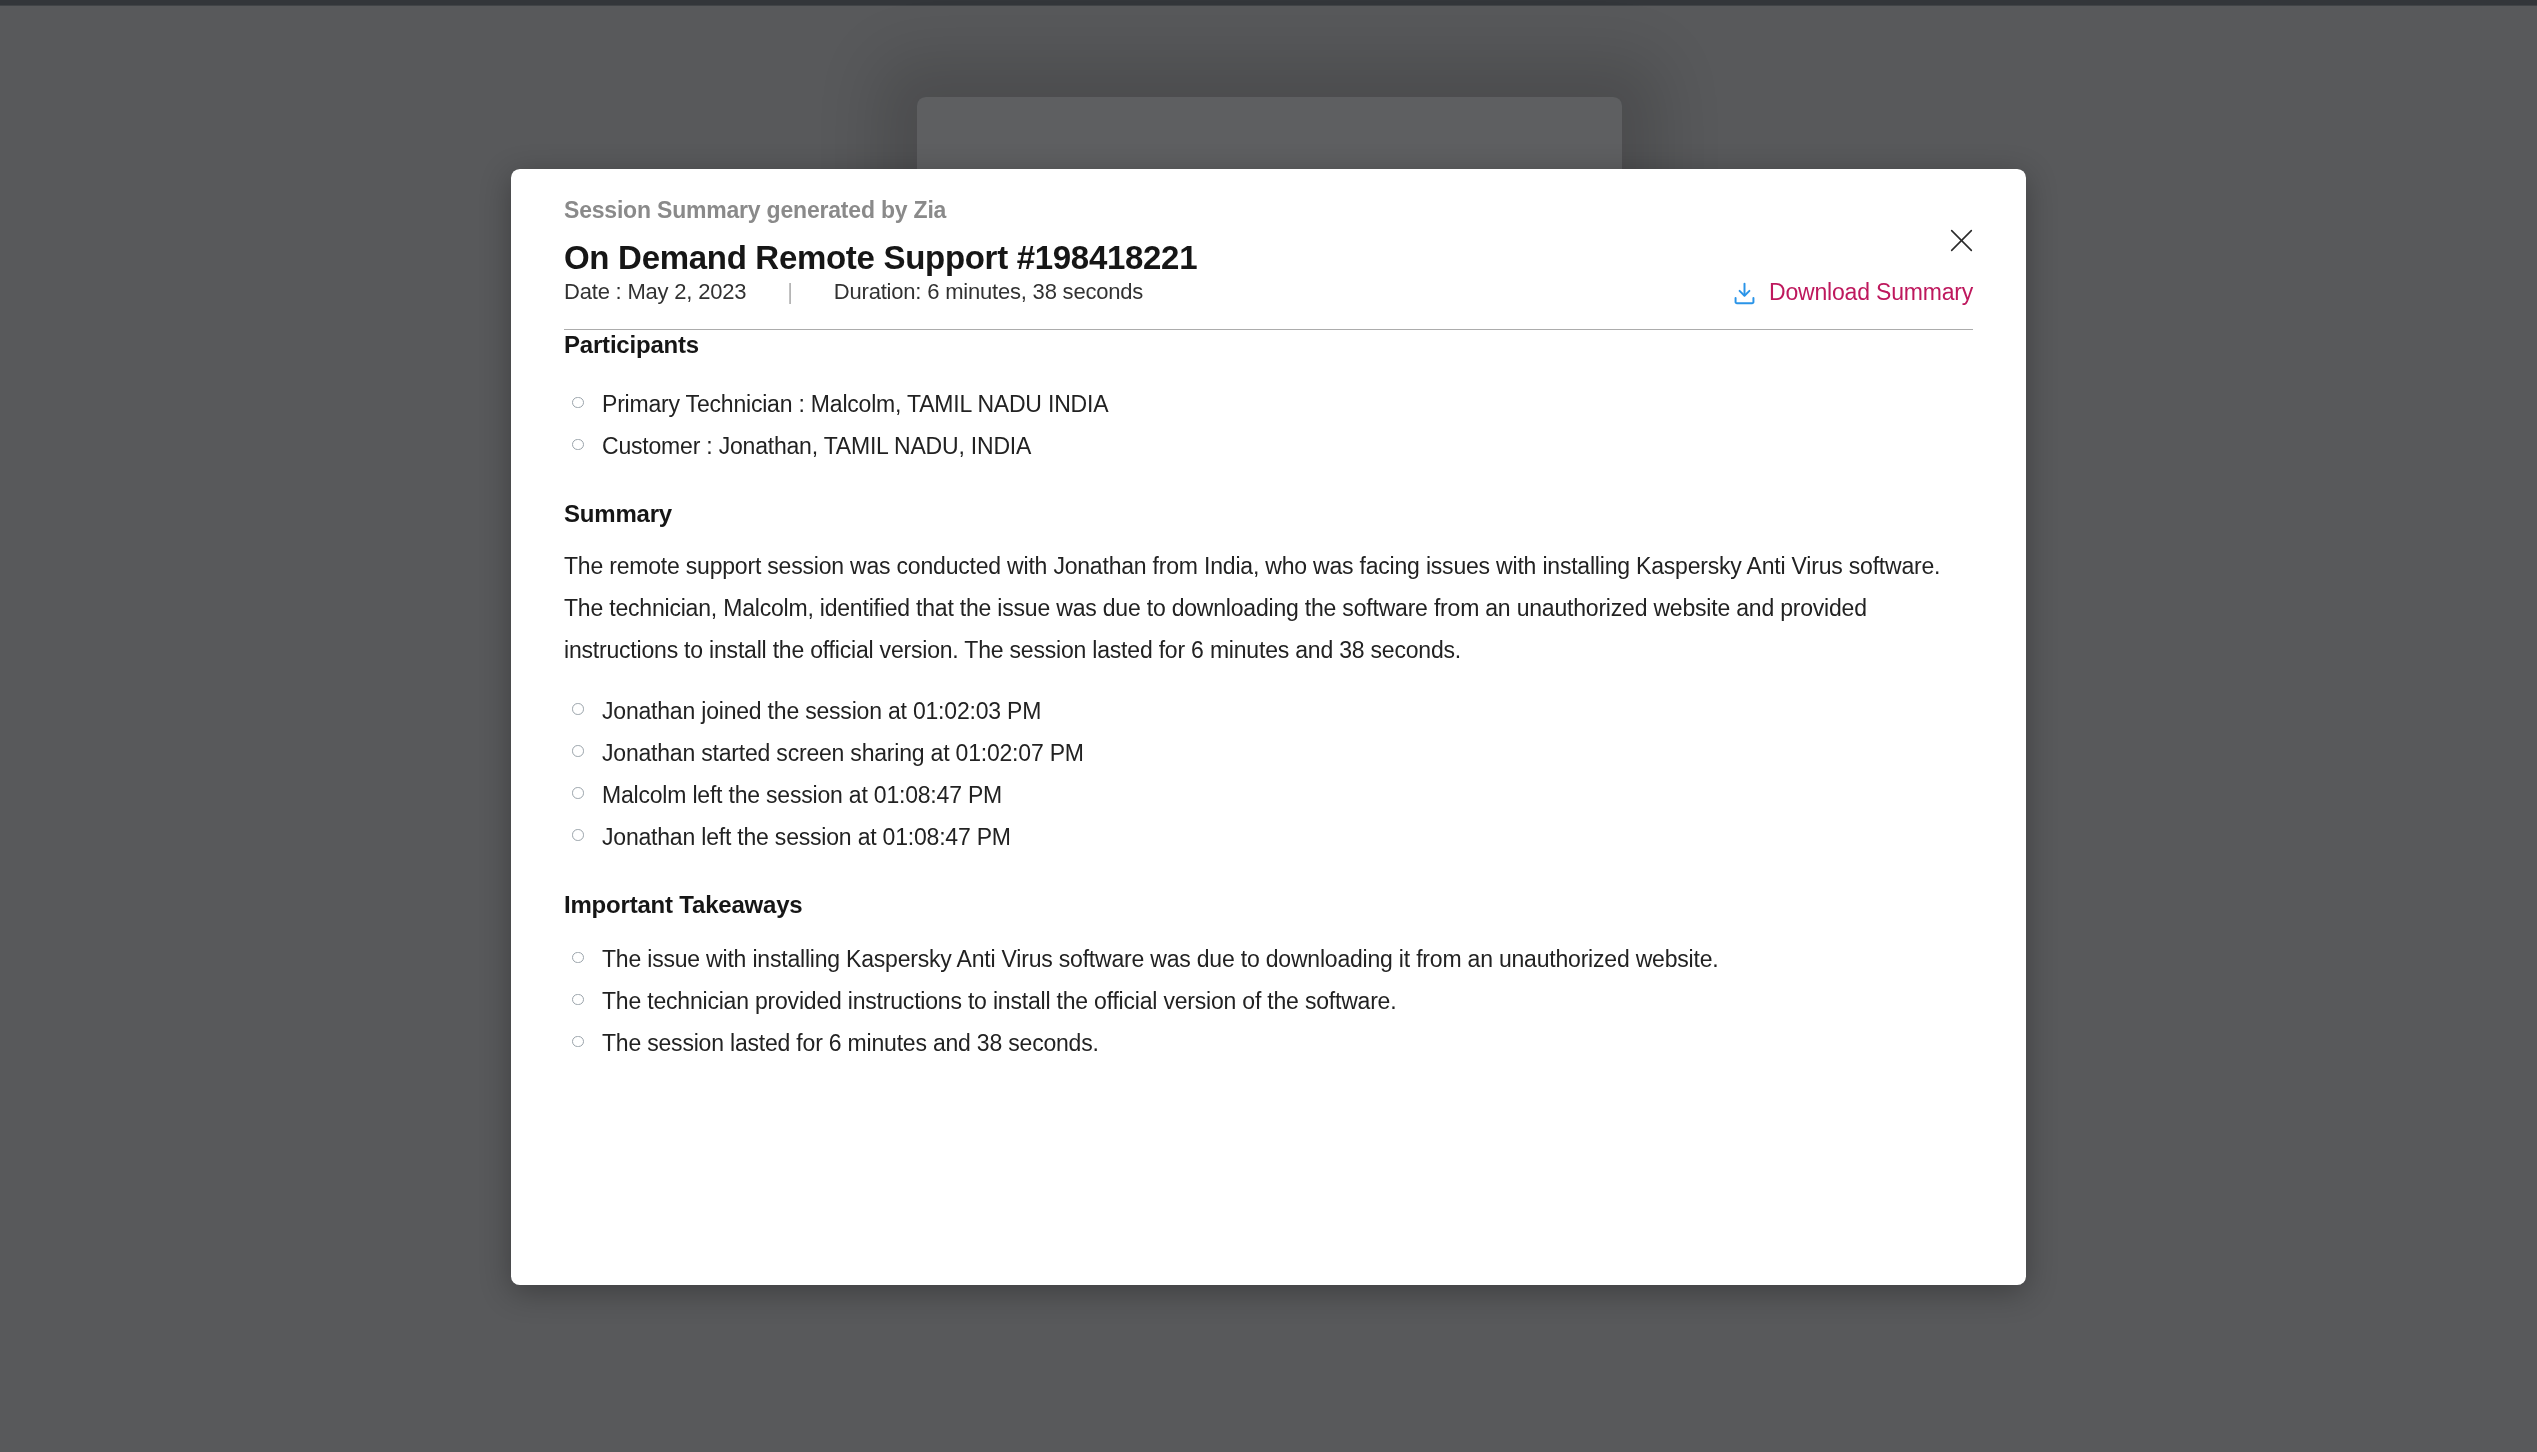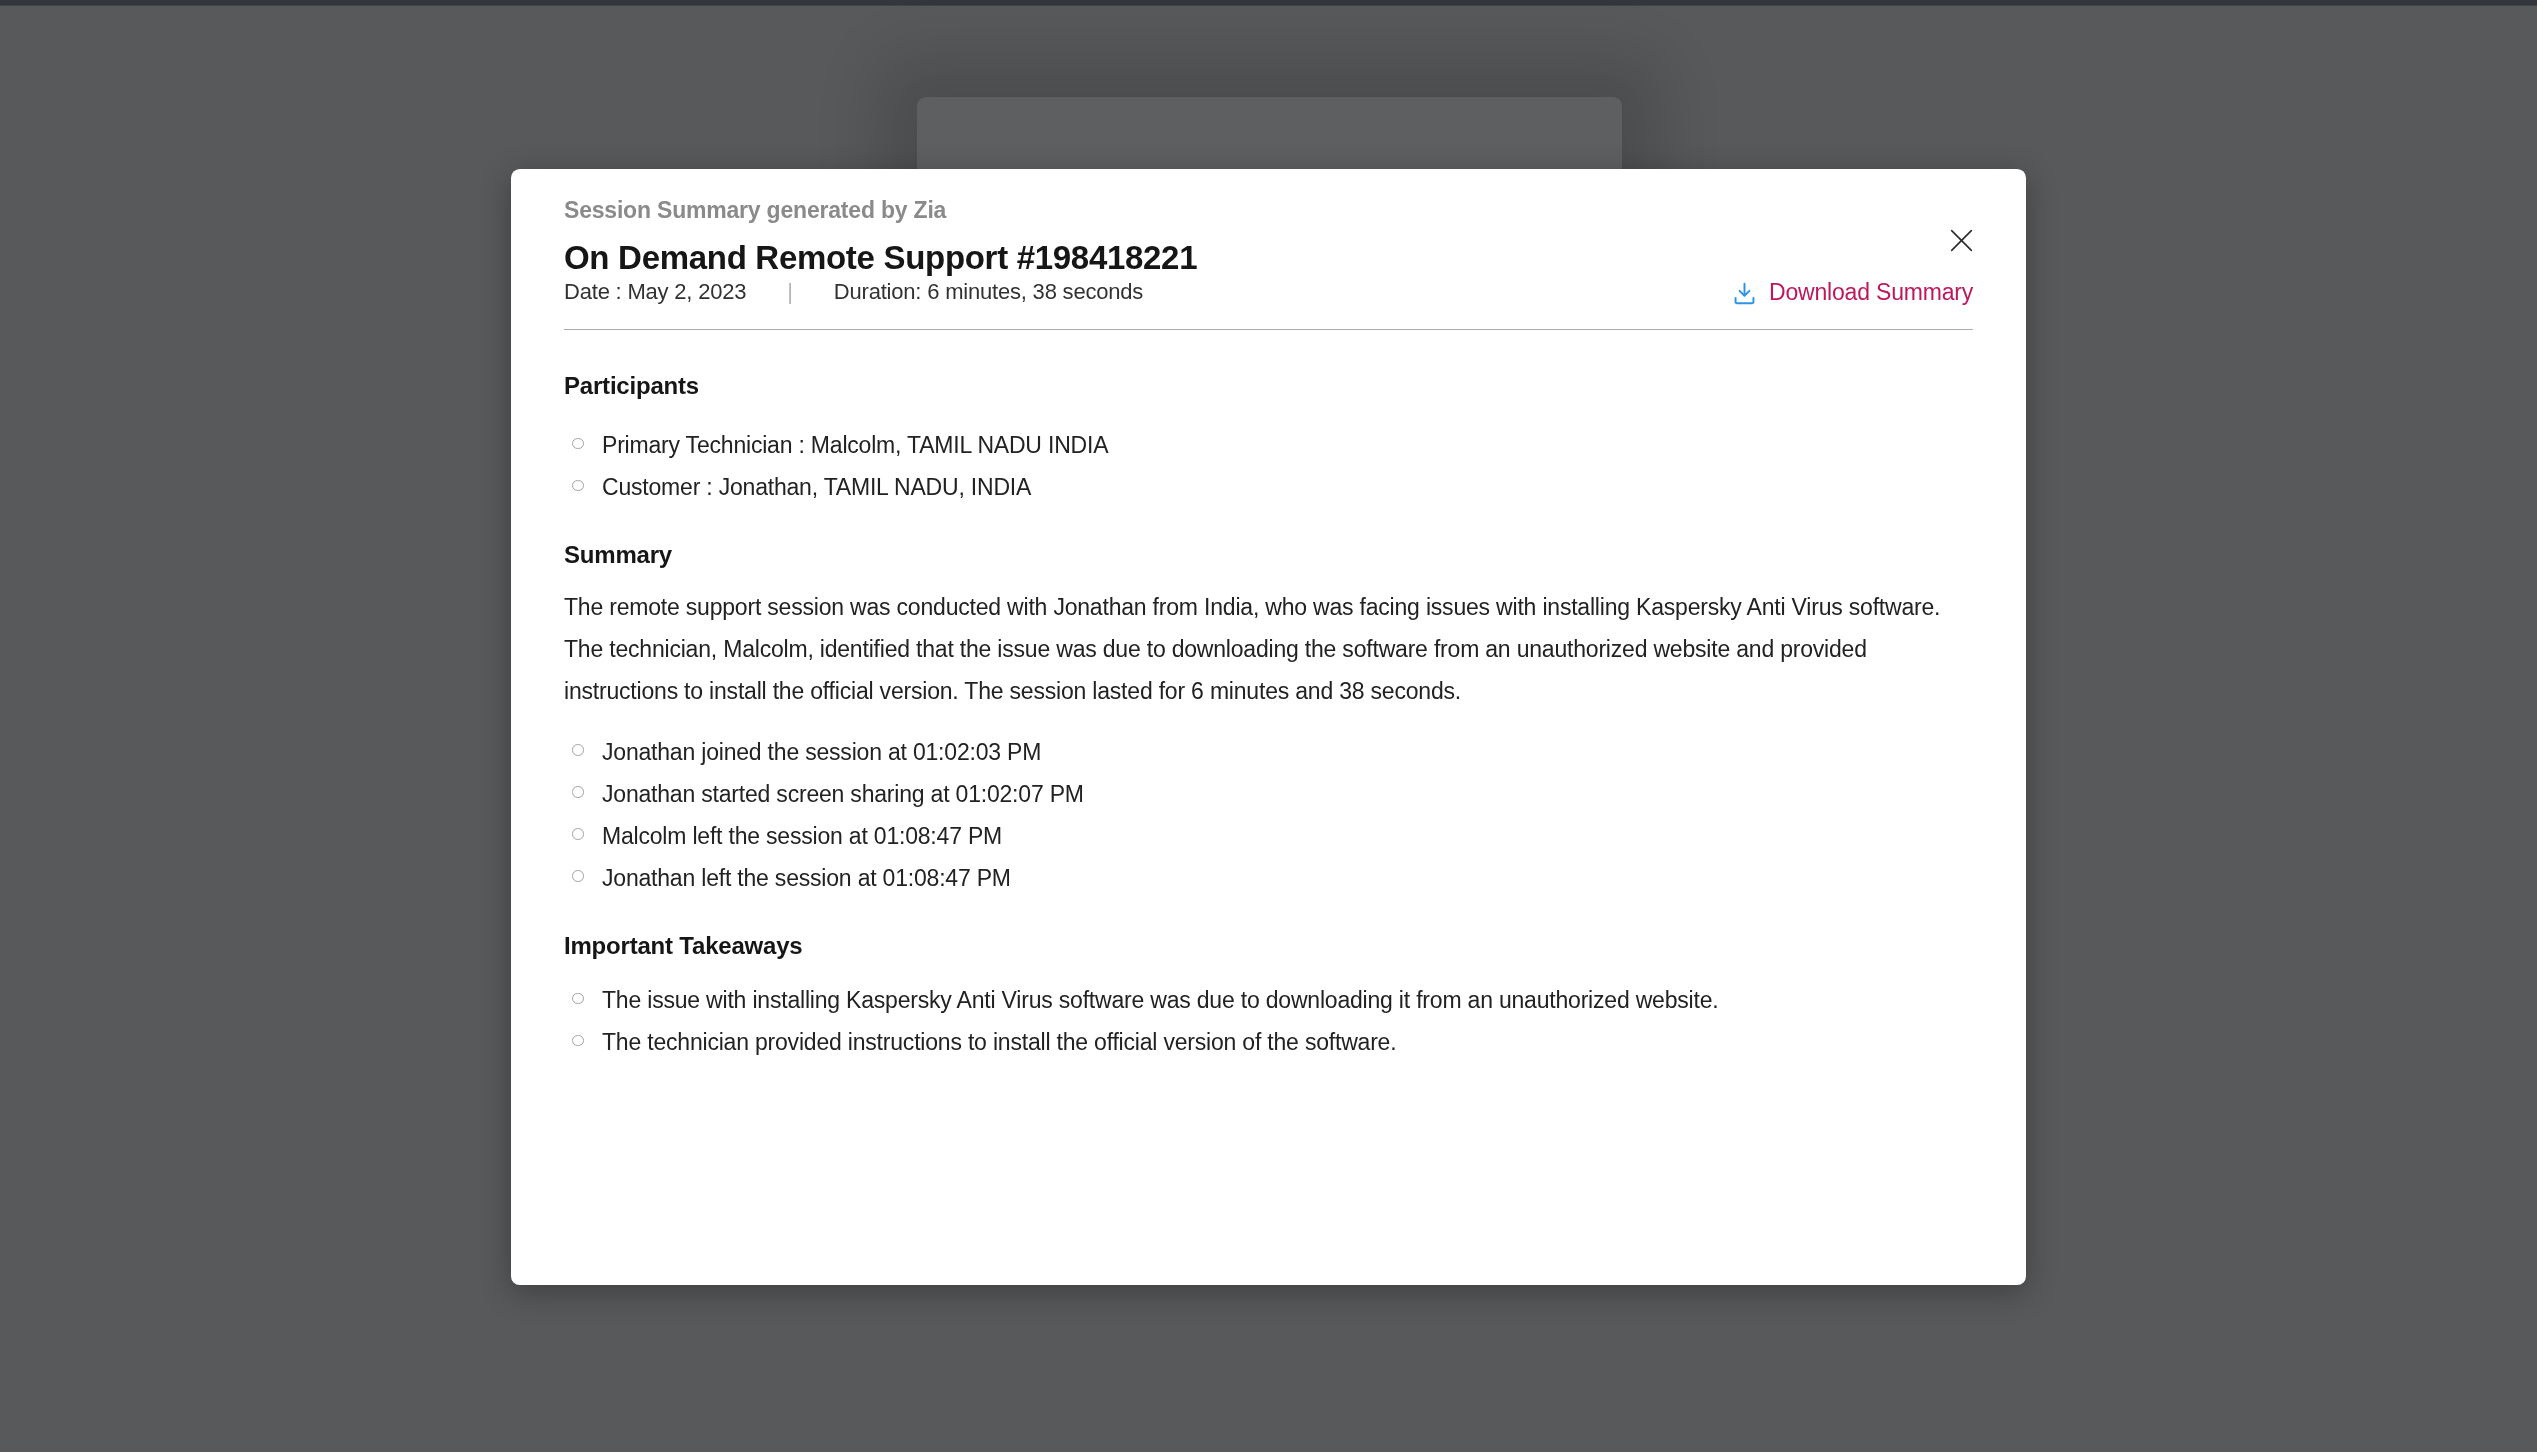--- a/index.html
+++ b/index.html
@@ -81,21 +81,21 @@
     margin-top: 23px;
     border: none;
     border-bottom: 1.8px solid #acacac;
   }
   .section-heading {
     font-size: 24px; line-height: 30px;
     font-weight: 700;
     color: #161616;
     letter-spacing: -0.2px;
   }
-  .h-participants { margin-top: 41px; }
+  .h-participants { }
   .h-summary     { margin-top: 32px; }
   .h-events      { margin-top: 30px; }
   .h-takeaways   { margin-top: 32px; }
   .bullet-list { list-style: none; margin-top: 23px; }
   .bullet-list.tight { margin-top: 18.5px; }
   .bullet-list li {
     display: flex;
     align-items: flex-start;
     font-size: 23px; line-height: 42px;
     color: #222222;
@@ -191,16 +191,20 @@
   <h2 class="section-heading h-takeaways">Important Takeaways</h2>
   <ul class="bullet-list tight">
     <li>
       <span class="bullet"></span>
       <span>The issue with installing Kaspersky Anti Virus software was due to downloading it from an unauthorized website.</span>
     </li>
     <li>
       <span class="bullet"></span>
       <span>The technician provided instructions to install the official version of the software.</span>
     </li>
+    <li>
+      <span class="bullet"></span>
+      <span>The session lasted for 6 minutes and 38 seconds.</span>
+    </li>
   </ul>
 
 </div>
 
 
 </body></html>

